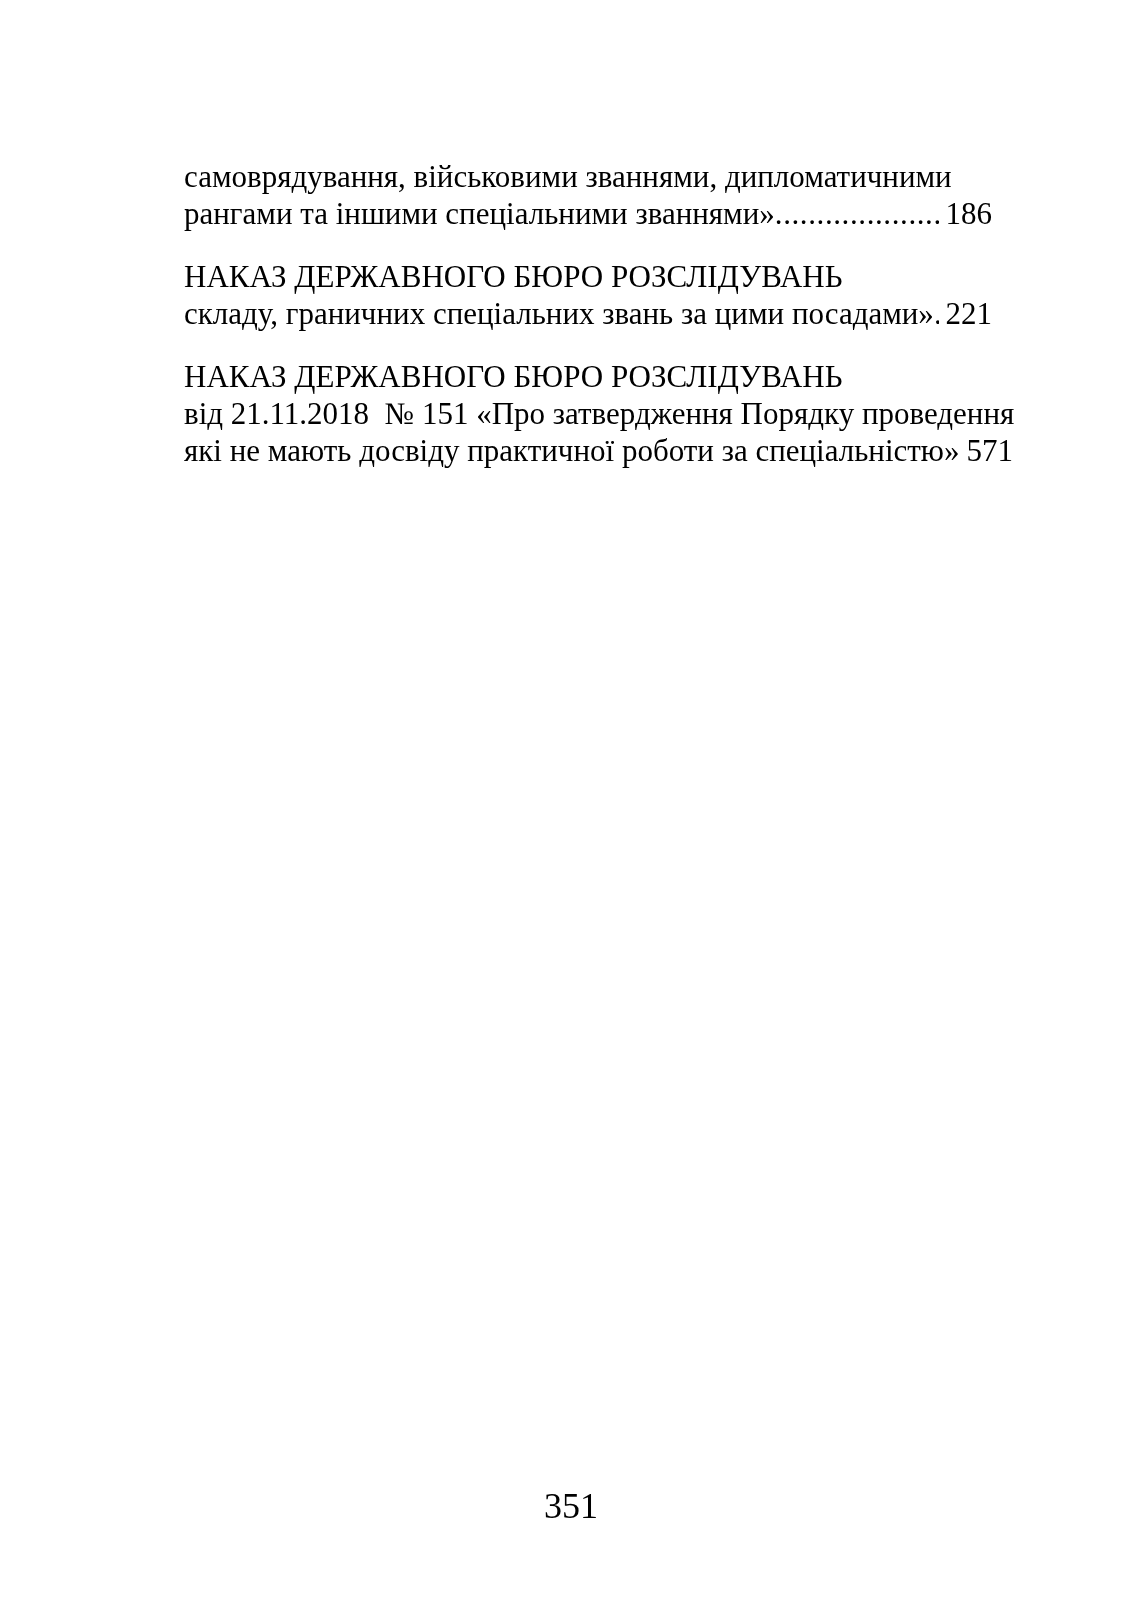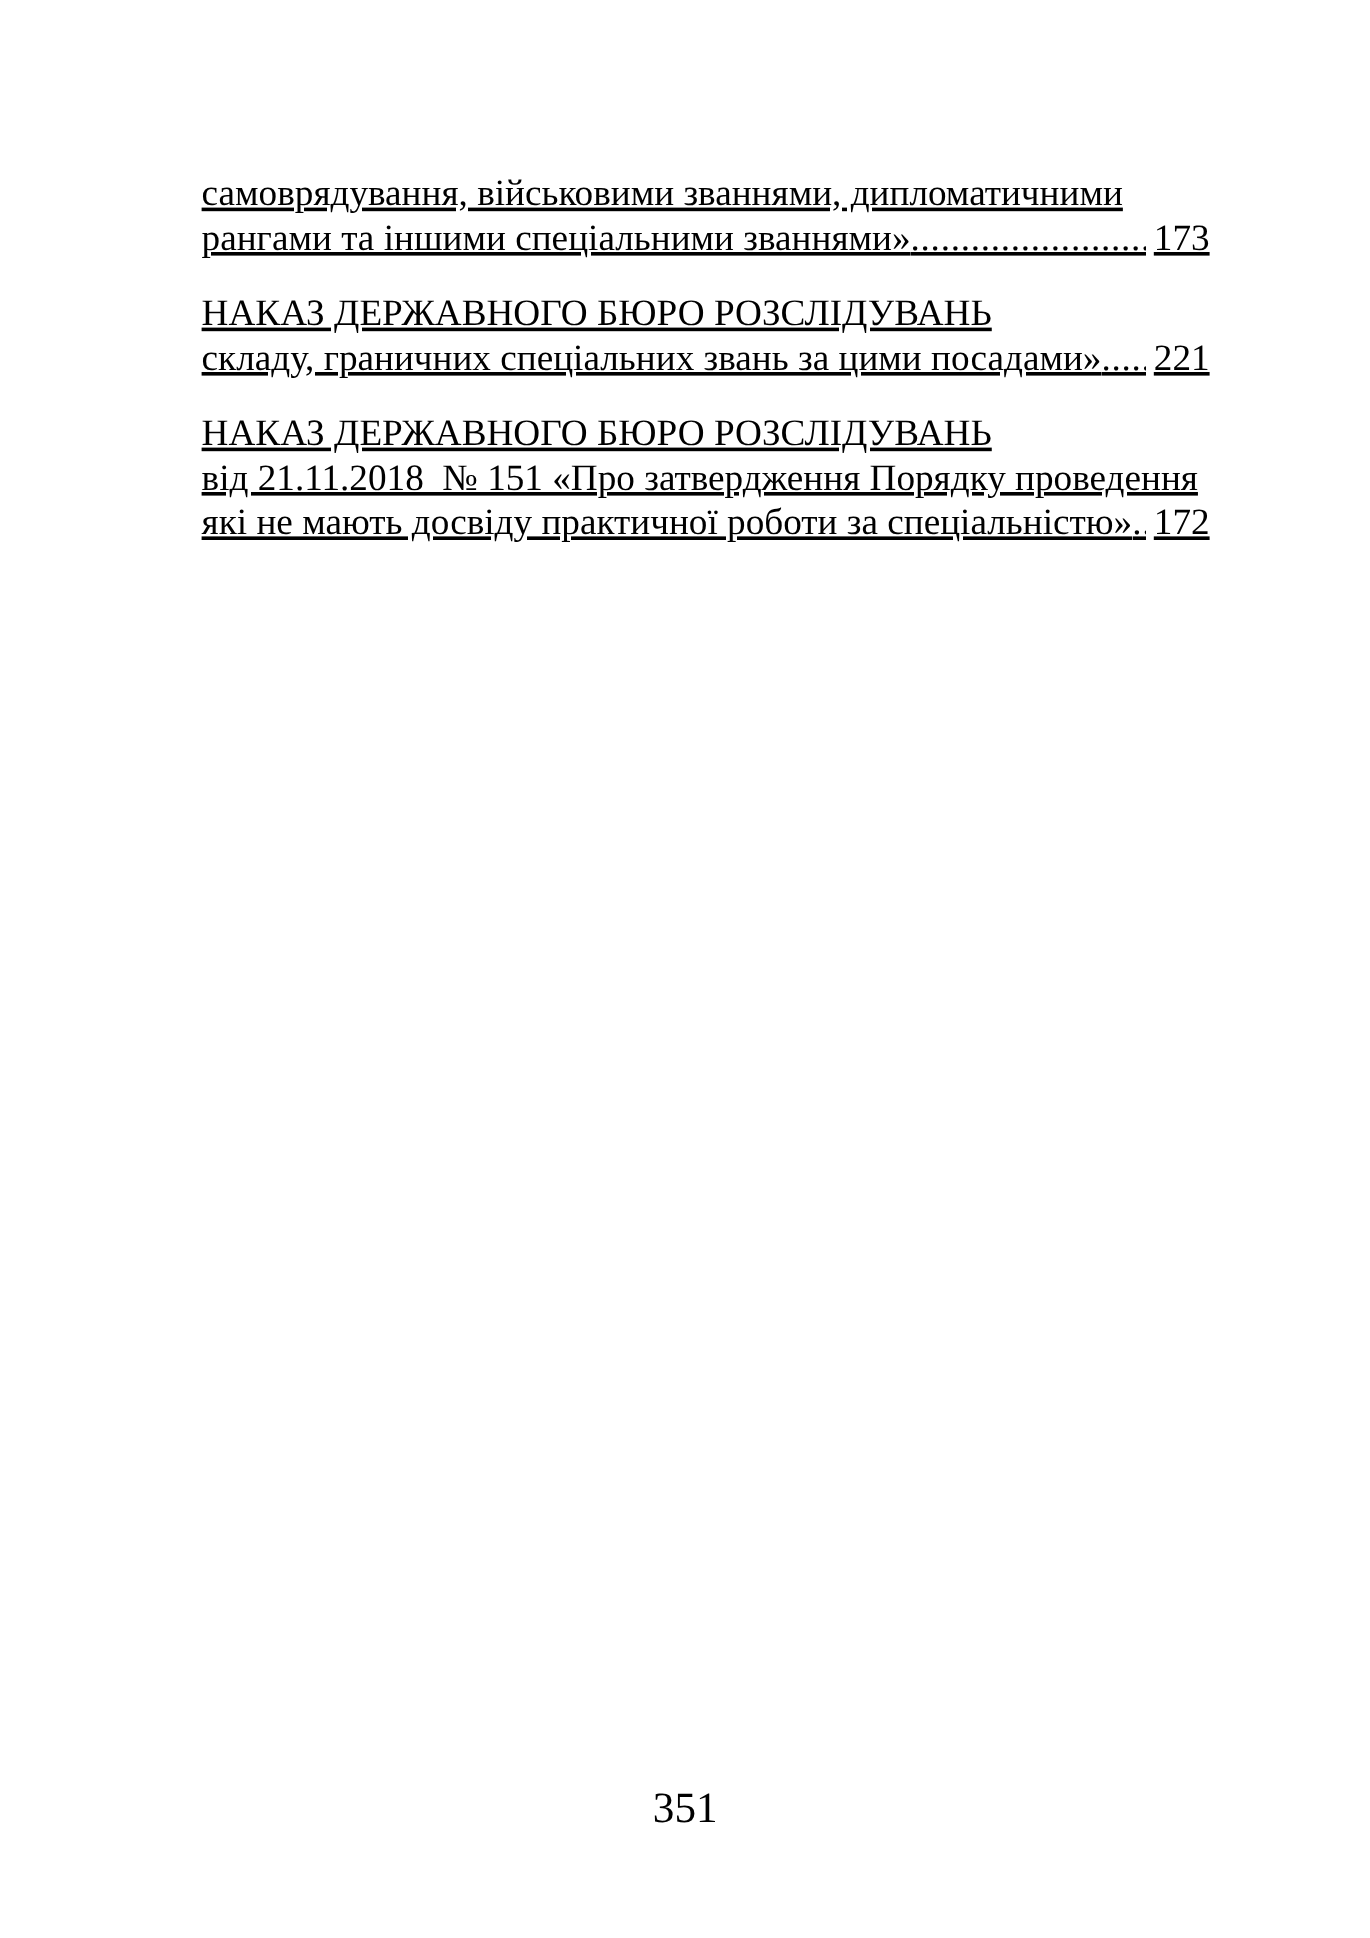--- a/index.html
+++ b/index.html
@@ -16,21 +16,21 @@
     overflow: hidden;
   }
   .content {
     position: absolute;
     left: 168px;
     top: 143px;
     width: 840px;
     font-size: 31px;
     line-height: 36.6px;
   }
-  .entry { margin: 0; text-decoration: underline; }
+  .entry { margin: 16px; }
   .entry + .entry { margin-top: 27px; }
   .line {
     white-space: pre; 
   }
   .leader-line {
     display: flex;
     align-items: flex-start;
   }
   .lead-text {
     flex: 0 0 auto;
@@ -59,40 +59,40 @@
 </head>
 <body>
 
 <main class="content">
 
   <section class="entry">
     <div class="line">самоврядування, військовими званнями, дипломатичними</div>
     <div class="line leader-line">
       <span class="lead-text">рангами та іншими спеціальними званнями»</span>
       <span class="dots"><span>................................................................................</span></span>
-      <span class="pageno">173</span>
+      <span class="pageno">186</span>
     </div>
   </section>
 
   <section class="entry">
     <div class="line">НАКАЗ ДЕРЖАВНОГО БЮРО РОЗСЛІДУВАНЬ</div>
     <div class="line leader-line">
       <span class="lead-text">складу, граничних спеціальних звань за цими посадами»</span>
       <span class="dots"><span>................................................................................</span></span>
       <span class="pageno">221</span>
     </div>
   </section>
 
   <section class="entry">
     <div class="line">НАКАЗ ДЕРЖАВНОГО БЮРО РОЗСЛІДУВАНЬ</div>
     <div class="line">від 21.11.2018  № 151 «Про затвердження Порядку проведення</div>
     <div class="line leader-line">
       <span class="lead-text">які не мають досвіду практичної роботи за спеціальністю»</span>
       <span class="dots"><span>................................................................................</span></span>
-      <span class="pageno">172</span>
+      <span class="pageno">571</span>
     </div>
   </section>
 
 </main>
 
 <footer class="footer">
   <span>351</span>
 </footer>
 
 </body></html>

